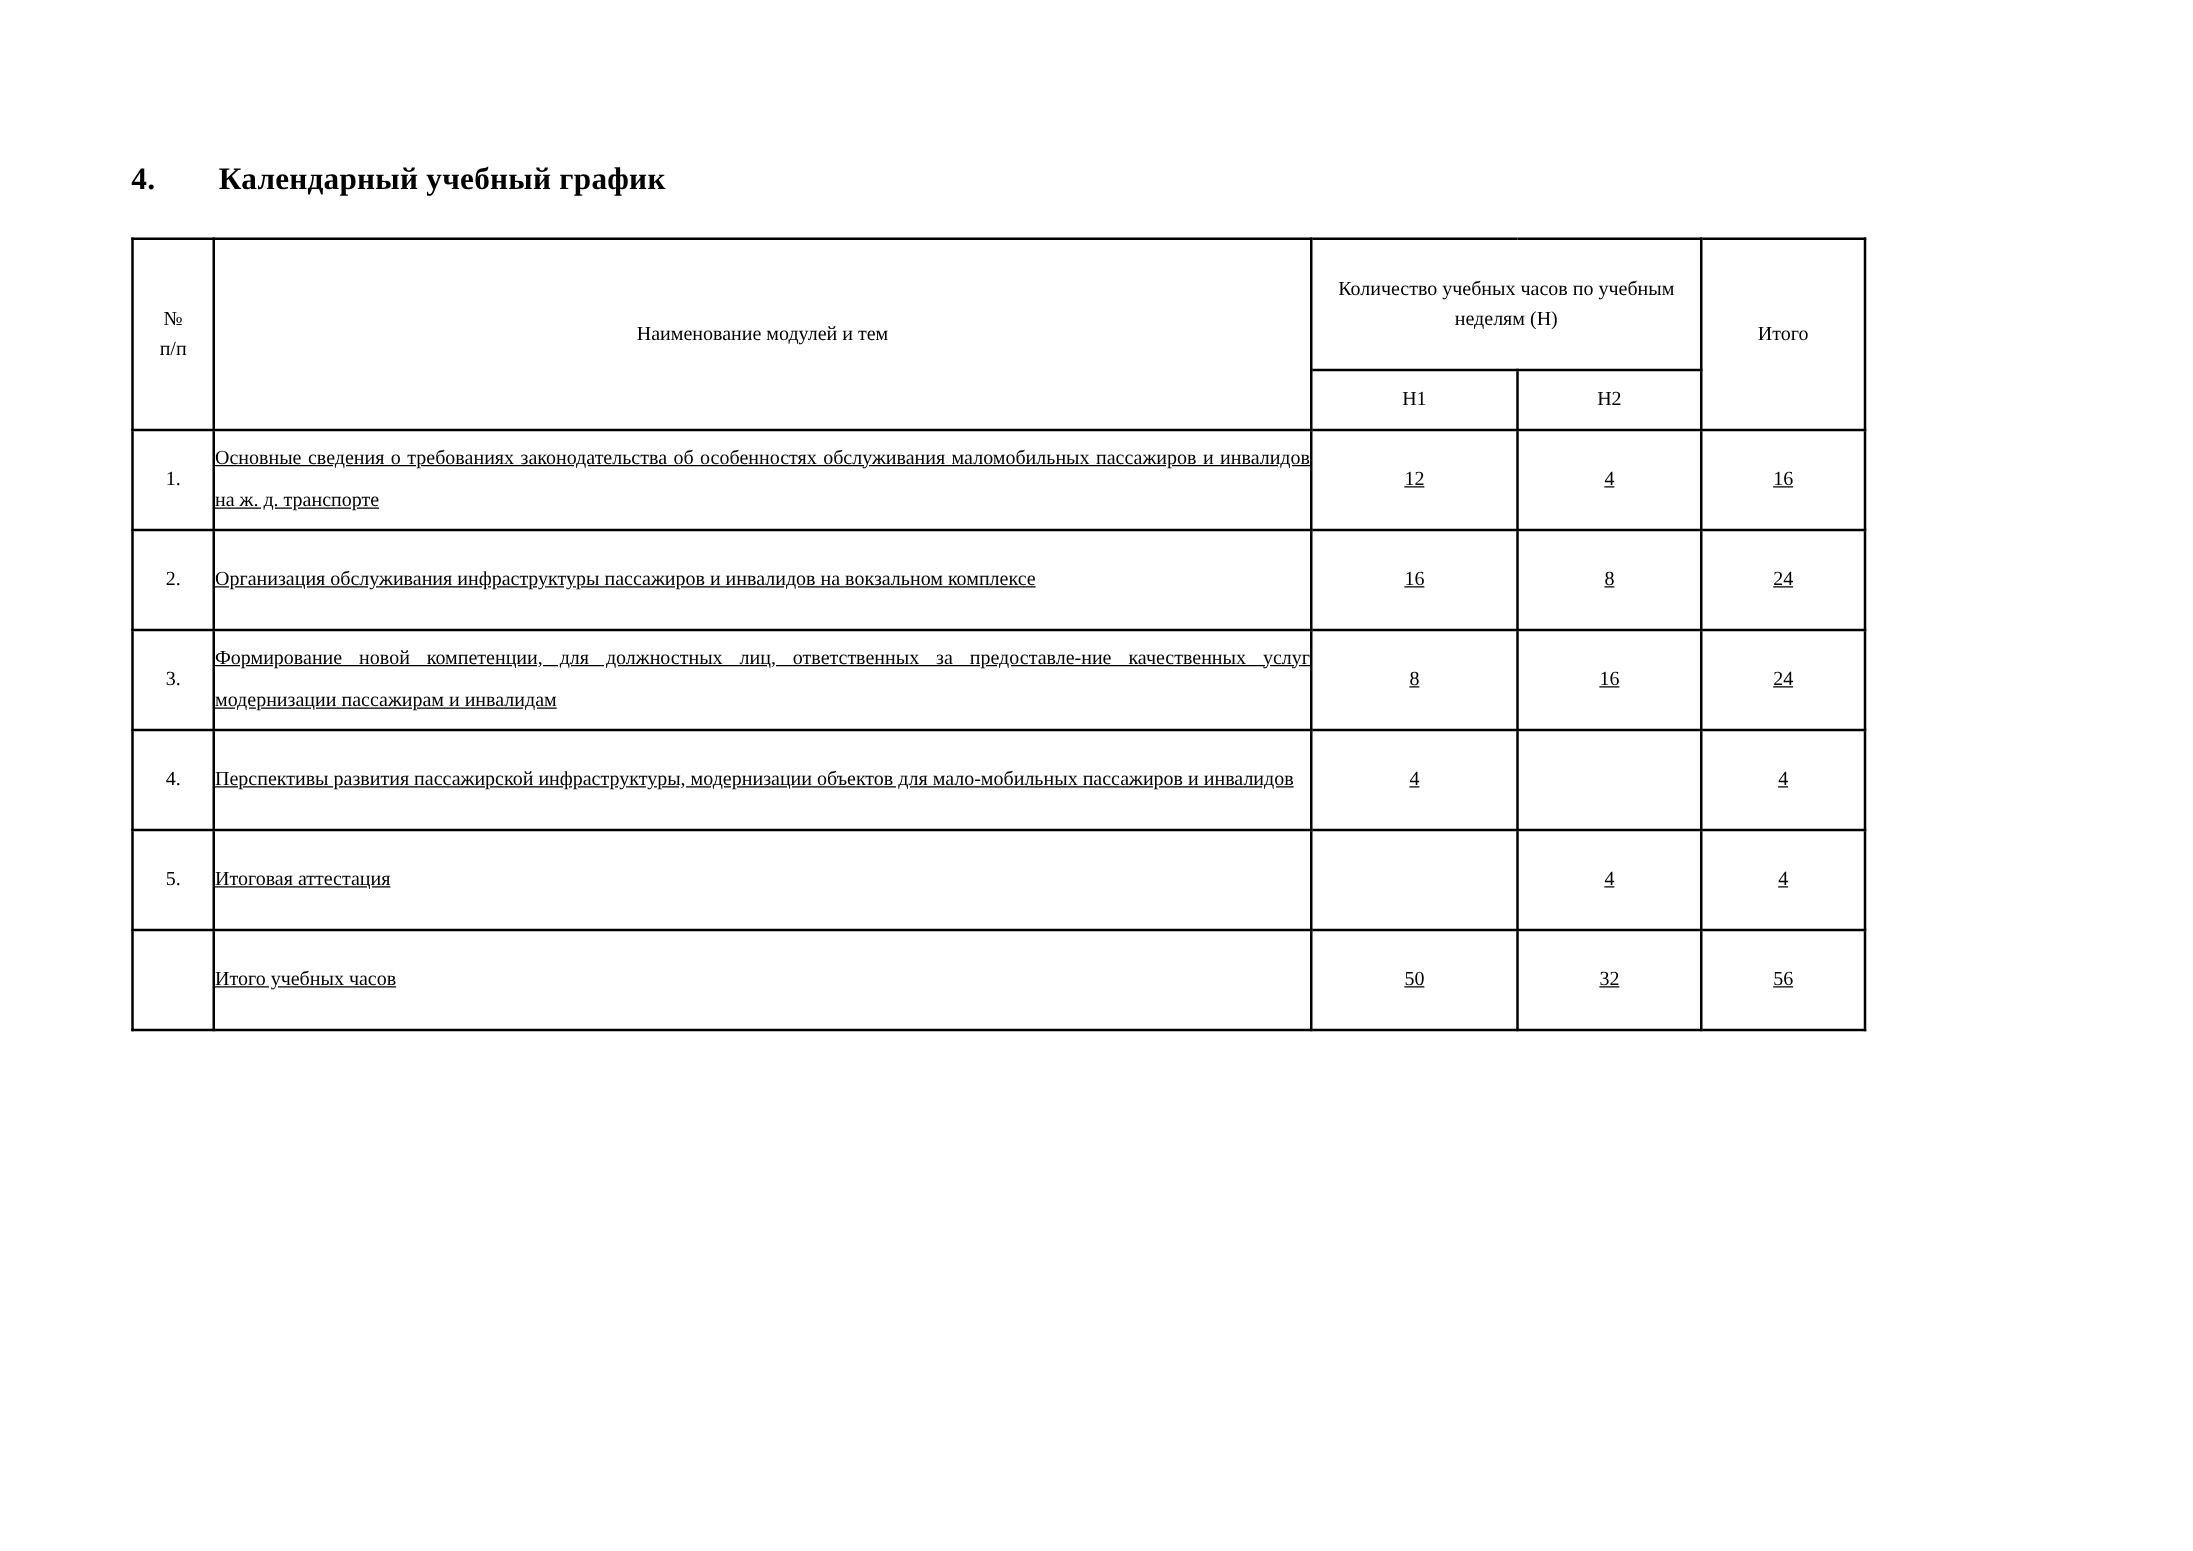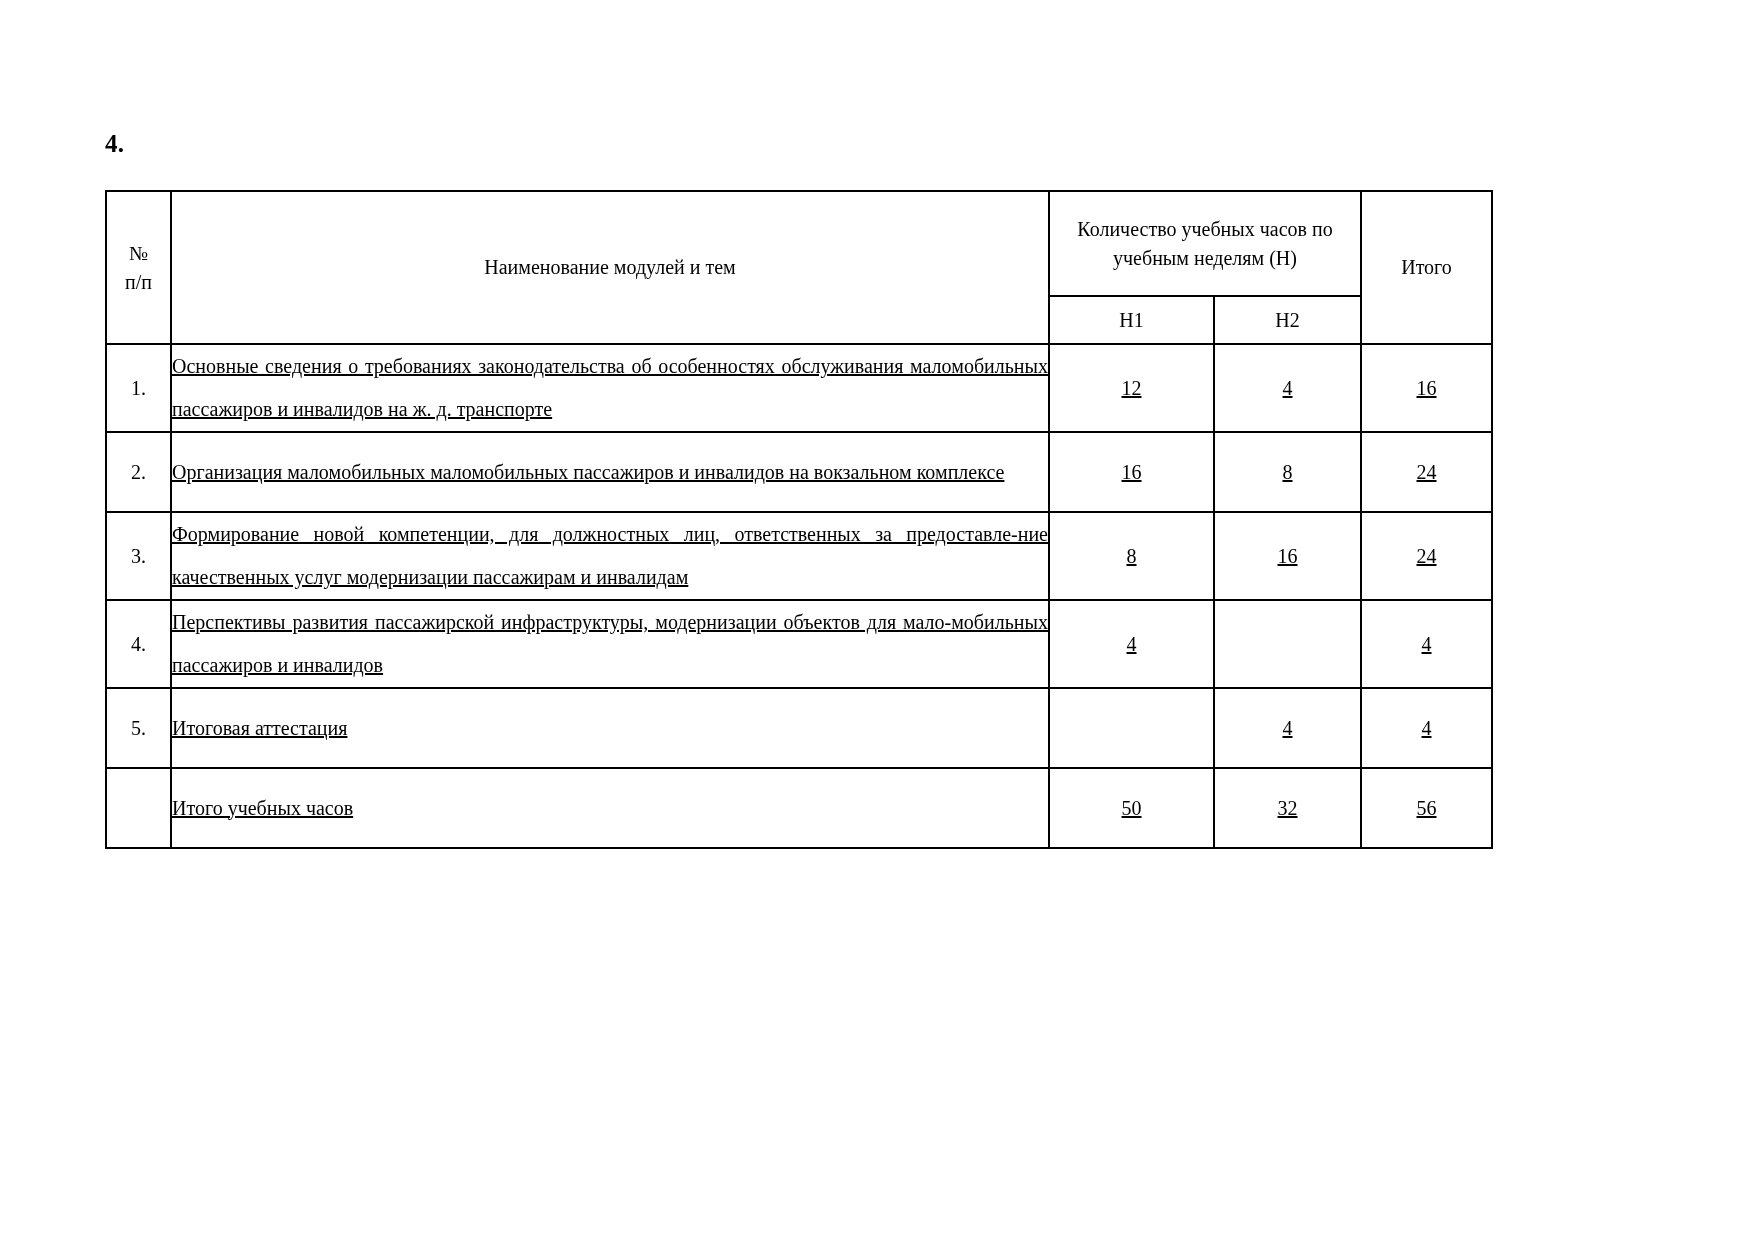--- a/index.html
+++ b/index.html
@@ -37,21 +37,21 @@
     position: absolute;
     left: 105px;
     top: 190px;
     width: 1386px;
     border-collapse: collapse;
     table-layout: fixed;
   }
   table.schedule th,
   table.schedule td {
     border: 2px solid #000000;
-    font-size: 20px;
+    font-size: 16px;
     font-weight: normal;
     padding: 0;
     overflow: hidden;
   }
   thead th {
     text-align: center;
     vertical-align: middle;
     line-height: 1.45;
   }
   tr.head-main { height: 105px; }
@@ -80,20 +80,21 @@
     text-decoration: underline;
   }
 </style>
 </head>
 <body>
 
 <div class="page">
 
   <div class="heading">
     <span class="sec-num">4.</span>
+    <span>Календарный учебный график</span>
   </div>
 
   <table class="schedule">
     <colgroup>
       <col style="width:65px">
       <col style="width:878px">
       <col style="width:165px">
       <col style="width:147px">
       <col style="width:131px">
     </colgroup>
@@ -113,21 +114,21 @@
     <tbody>
       <tr>
         <td class="num">1.</td>
         <td class="name">Основные сведения о требованиях законодательства об особенностях обслуживания маломобильных пассажиров и инвалидов на ж. д. транспорте</td>
         <td class="val">12</td>
         <td class="val">4</td>
         <td class="val">16</td>
       </tr>
       <tr>
         <td class="num">2.</td>
-        <td class="name">Организация маломобильных маломобильных пассажиров и инвалидов на вокзальном комплексе</td>
+        <td class="name">Организация обслуживания инфраструктуры пассажиров и инвалидов на вокзальном комплексе</td>
         <td class="val">16</td>
         <td class="val">8</td>
         <td class="val">24</td>
       </tr>
       <tr>
         <td class="num">3.</td>
         <td class="name">Формирование новой компетенции, для должностных лиц, ответственных за предоставле-ние качественных услуг модернизации пассажирам и инвалидам</td>
         <td class="val">8</td>
         <td class="val">16</td>
         <td class="val">24</td>

